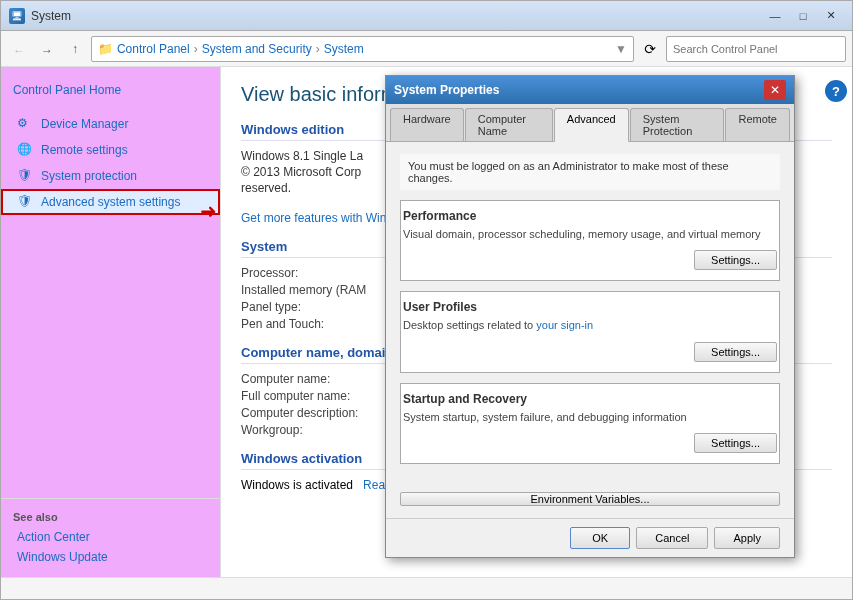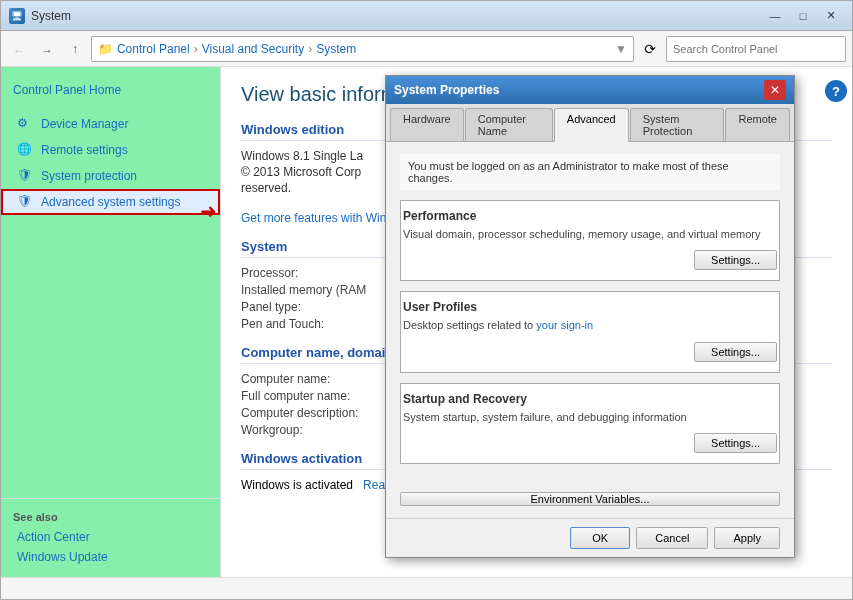--- a/index.html
+++ b/index.html
@@ -160,21 +160,21 @@
     
     .main-area {
       display: flex;
       flex: 1;
       overflow: hidden;
     }
 
     
     .sidebar {
       width: 220px;
-      background: #86efac;
+      background: #f0abfc;
       border-right: 1px solid #ddd;
       padding: 10px 0;
       display: flex;
       flex-direction: column;
       overflow-y: auto;
     }
 
     .sidebar-home {
       padding: 6px 12px;
       font-size: 12px;
@@ -504,21 +504,21 @@
 
   <div class="toolbar">
     <button class="nav-btn disabled">←</button>
     <button class="nav-btn">→</button>
     <button class="nav-btn">↑</button>
 
     <div class="address-bar">
       <span>📁</span>
       <span class="address-part">Control Panel</span>
       <span class="address-separator">›</span>
-      <span class="address-part">Visual and Security</span>
+      <span class="address-part">System and Security</span>
       <span class="address-separator">›</span>
       <span class="address-part">System</span>
       <span style="flex:1"></span>
       <span style="cursor:pointer;color:#888">▼</span>
     </div>
 
     <button class="refresh-btn">⟳</button>
 
     <div class="search-box">
       <input class="search-input" type="text" placeholder="Search Control Panel" style="">

